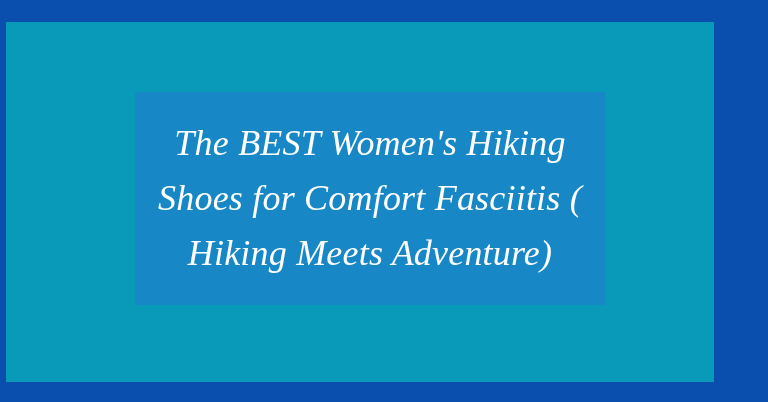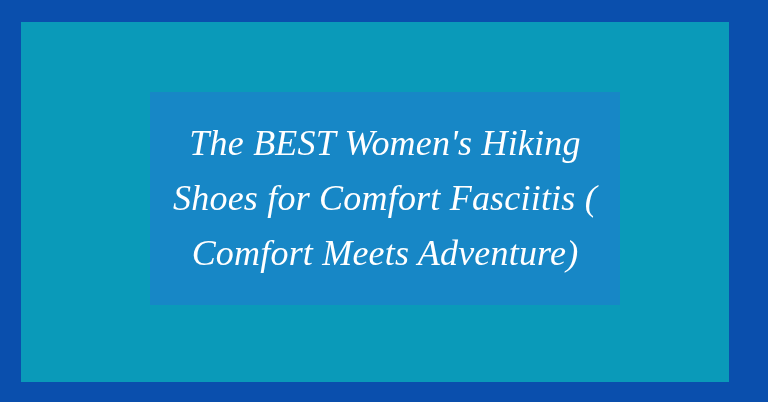--- a/index.html
+++ b/index.html
@@ -19,21 +19,21 @@
     position: relative;
     width: 768px;
     height: 402px;
     background: #0a4fad;
     box-sizing: border-box;
   }
 
   
   #teal-panel {
     position: absolute;
-    left: 21px;
+    left: 6px;
     top: 22px;
     width: 708px;
     height: 360px;
     background: #0a9ab9;
   }
 
   
   #caption-plate {
     position: absolute;
     left: 129px;   
@@ -69,19 +69,19 @@
 <body>
 
 <div id="banner-frame">
 
   <div id="teal-panel">
 
     <div id="caption-plate">
       <h1 id="headline">
         <span class="headline-line">The BEST Women's Hiking</span>
         <span class="headline-line">Shoes for Comfort Fasciitis (</span>
-        <span class="headline-line">Comfort Meets Adventure)</span>
+        <span class="headline-line">Hiking Meets Adventure)</span>
       </h1>
     </div>
 
   </div>
 
 </div>
 
 </body></html>

